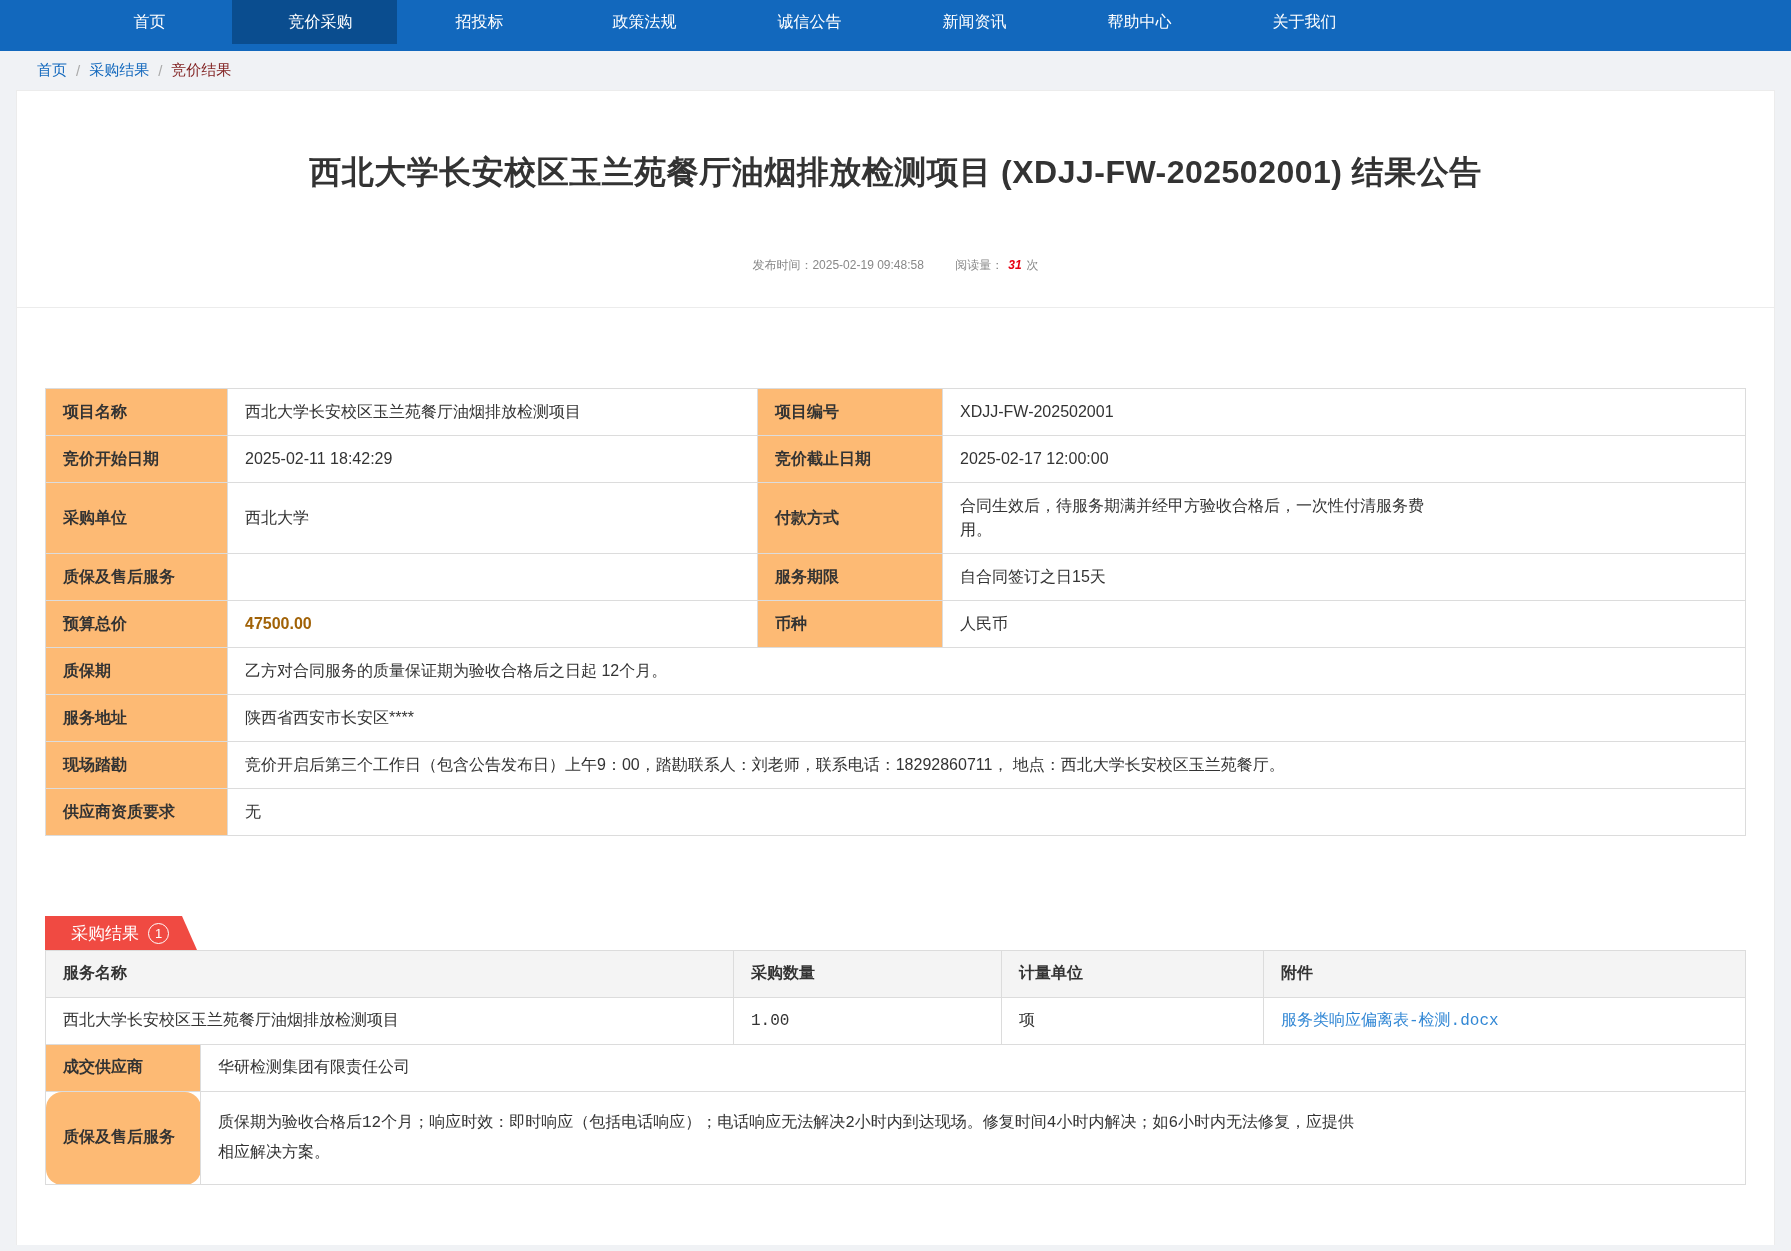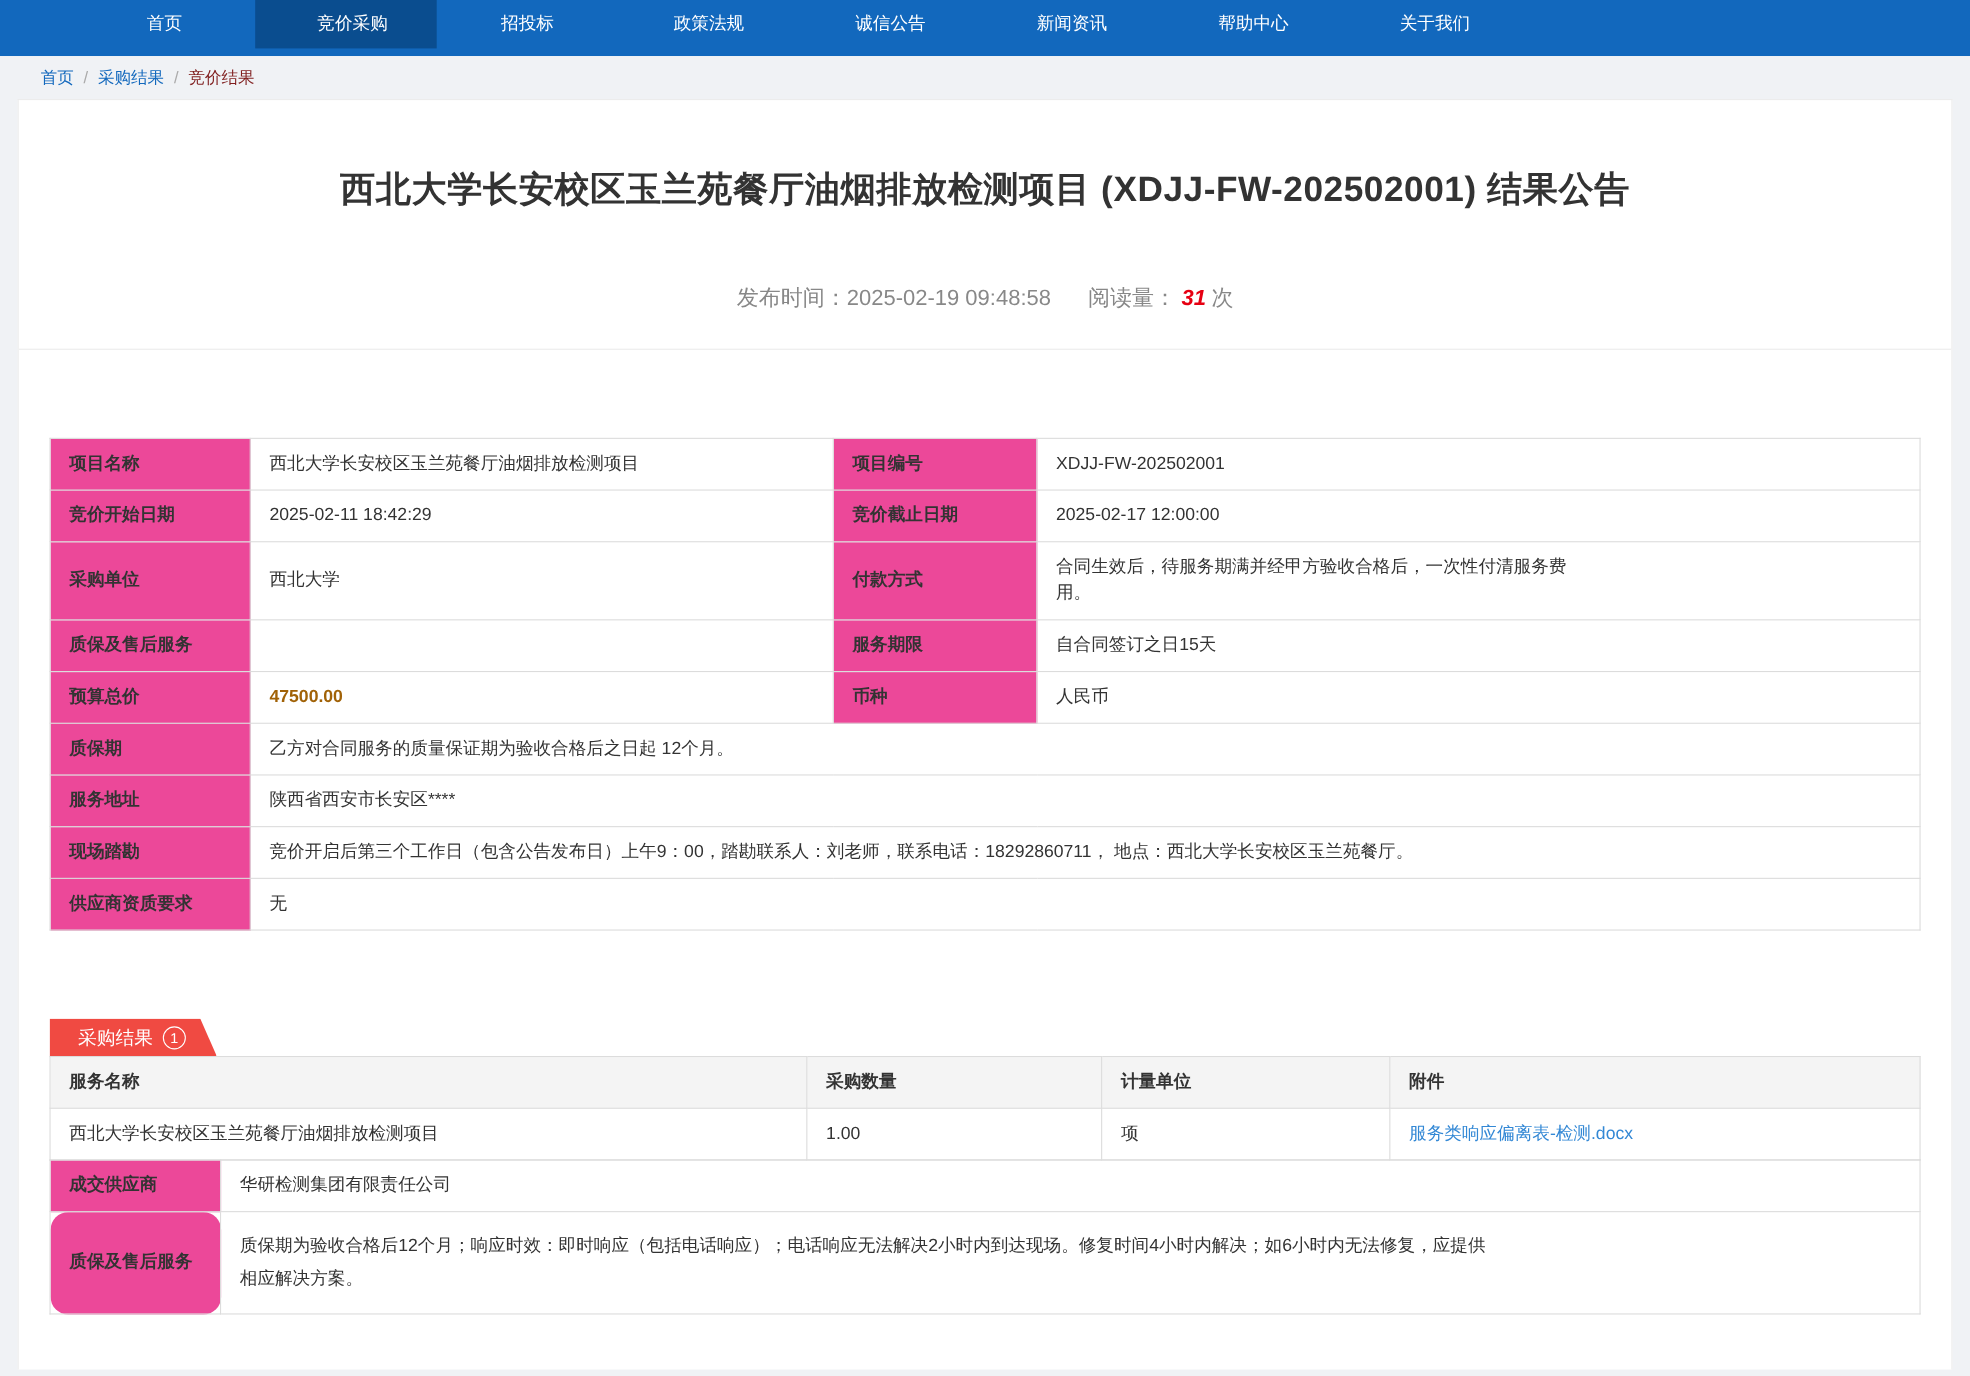--- a/index.html
+++ b/index.html
@@ -20,47 +20,47 @@
   .bc-sep { color:#aaa; }
   .bc-current { color:#7f1d1d; }
 
   
   .card { margin:0 16px; background:#fff; border:1px solid #ececec; border-bottom:none;
     height:1155px; overflow:hidden; }
 
   .page-title { margin-top:60px; text-align:center; font-size:32px; font-weight:bold;
     color:#333; letter-spacing:0.5px; }
 
-  .meta-line { margin-top:62px; text-align:center; font-size:20px; color:#888; }
+  .meta-line { margin-top:62px; text-align:center; font-size:12px; color:#888; }
   .meta-line .chunk { margin:0 14px; }
   .views-num { color:#e60012; font-style:italic; font-weight:bold; margin:0 5px; }
 
   .divider { margin-top:33px; border-bottom:1px solid #ececec; }
 
   
   .tbl-wrap { margin:80px 28px 0 28px; }
   table { width:100%; border-collapse:collapse; table-layout:fixed; }
   td, th { border:1px solid #dcdcdc; font-size:16px; color:#333;
     padding:11px 17px; line-height:24px; text-align:left; vertical-align:middle;
     word-break:break-all; }
-  td.lbl { background:#ec4899; font-weight:bold; }
+  td.lbl { background:#fdba74; font-weight:bold; }
   .red-strong { color:#a16207; font-weight:bold; }
   .pay-val { display:inline-block; max-width:478px; vertical-align:top; }
   .after-val { display:inline-block; max-width:1145px; vertical-align:top; }
 
   
   .badge-row { margin:80px 28px 0 28px; }
   .result-badge { display:inline-flex; align-items:center; gap:9px; height:34px;
     background:#f04a42; color:#fff; font-size:17px; padding:0 28px 0 26px;
     clip-path:polygon(0 0, calc(100% - 15px) 0, 100% 100%, 0 100%); }
   .circle-num { display:inline-flex; align-items:center; justify-content:center;
     width:21px; height:21px; border:1.5px solid #fff; border-radius:50%;
     font-size:13px; line-height:1; }
 
-  .result-wrap { margin:0 28px; }
+  .result-wrap { margin:0 28px;font-family:Liberation Mono, monospace; }
   .result-tbl th { background:#f4f4f4; font-weight:bold; }
   .attach-link { color:#3388d5; text-decoration:none; cursor:pointer; }
 
   .summary-tbl { margin-top:-1px; }
   .summary-tbl td.lbl { font-weight:bold; }
   .tall-row td { padding-top:16px; padding-bottom:16px; line-height:30px;border-radius:16px; }
 </style>
 </head>
 <body>
 

